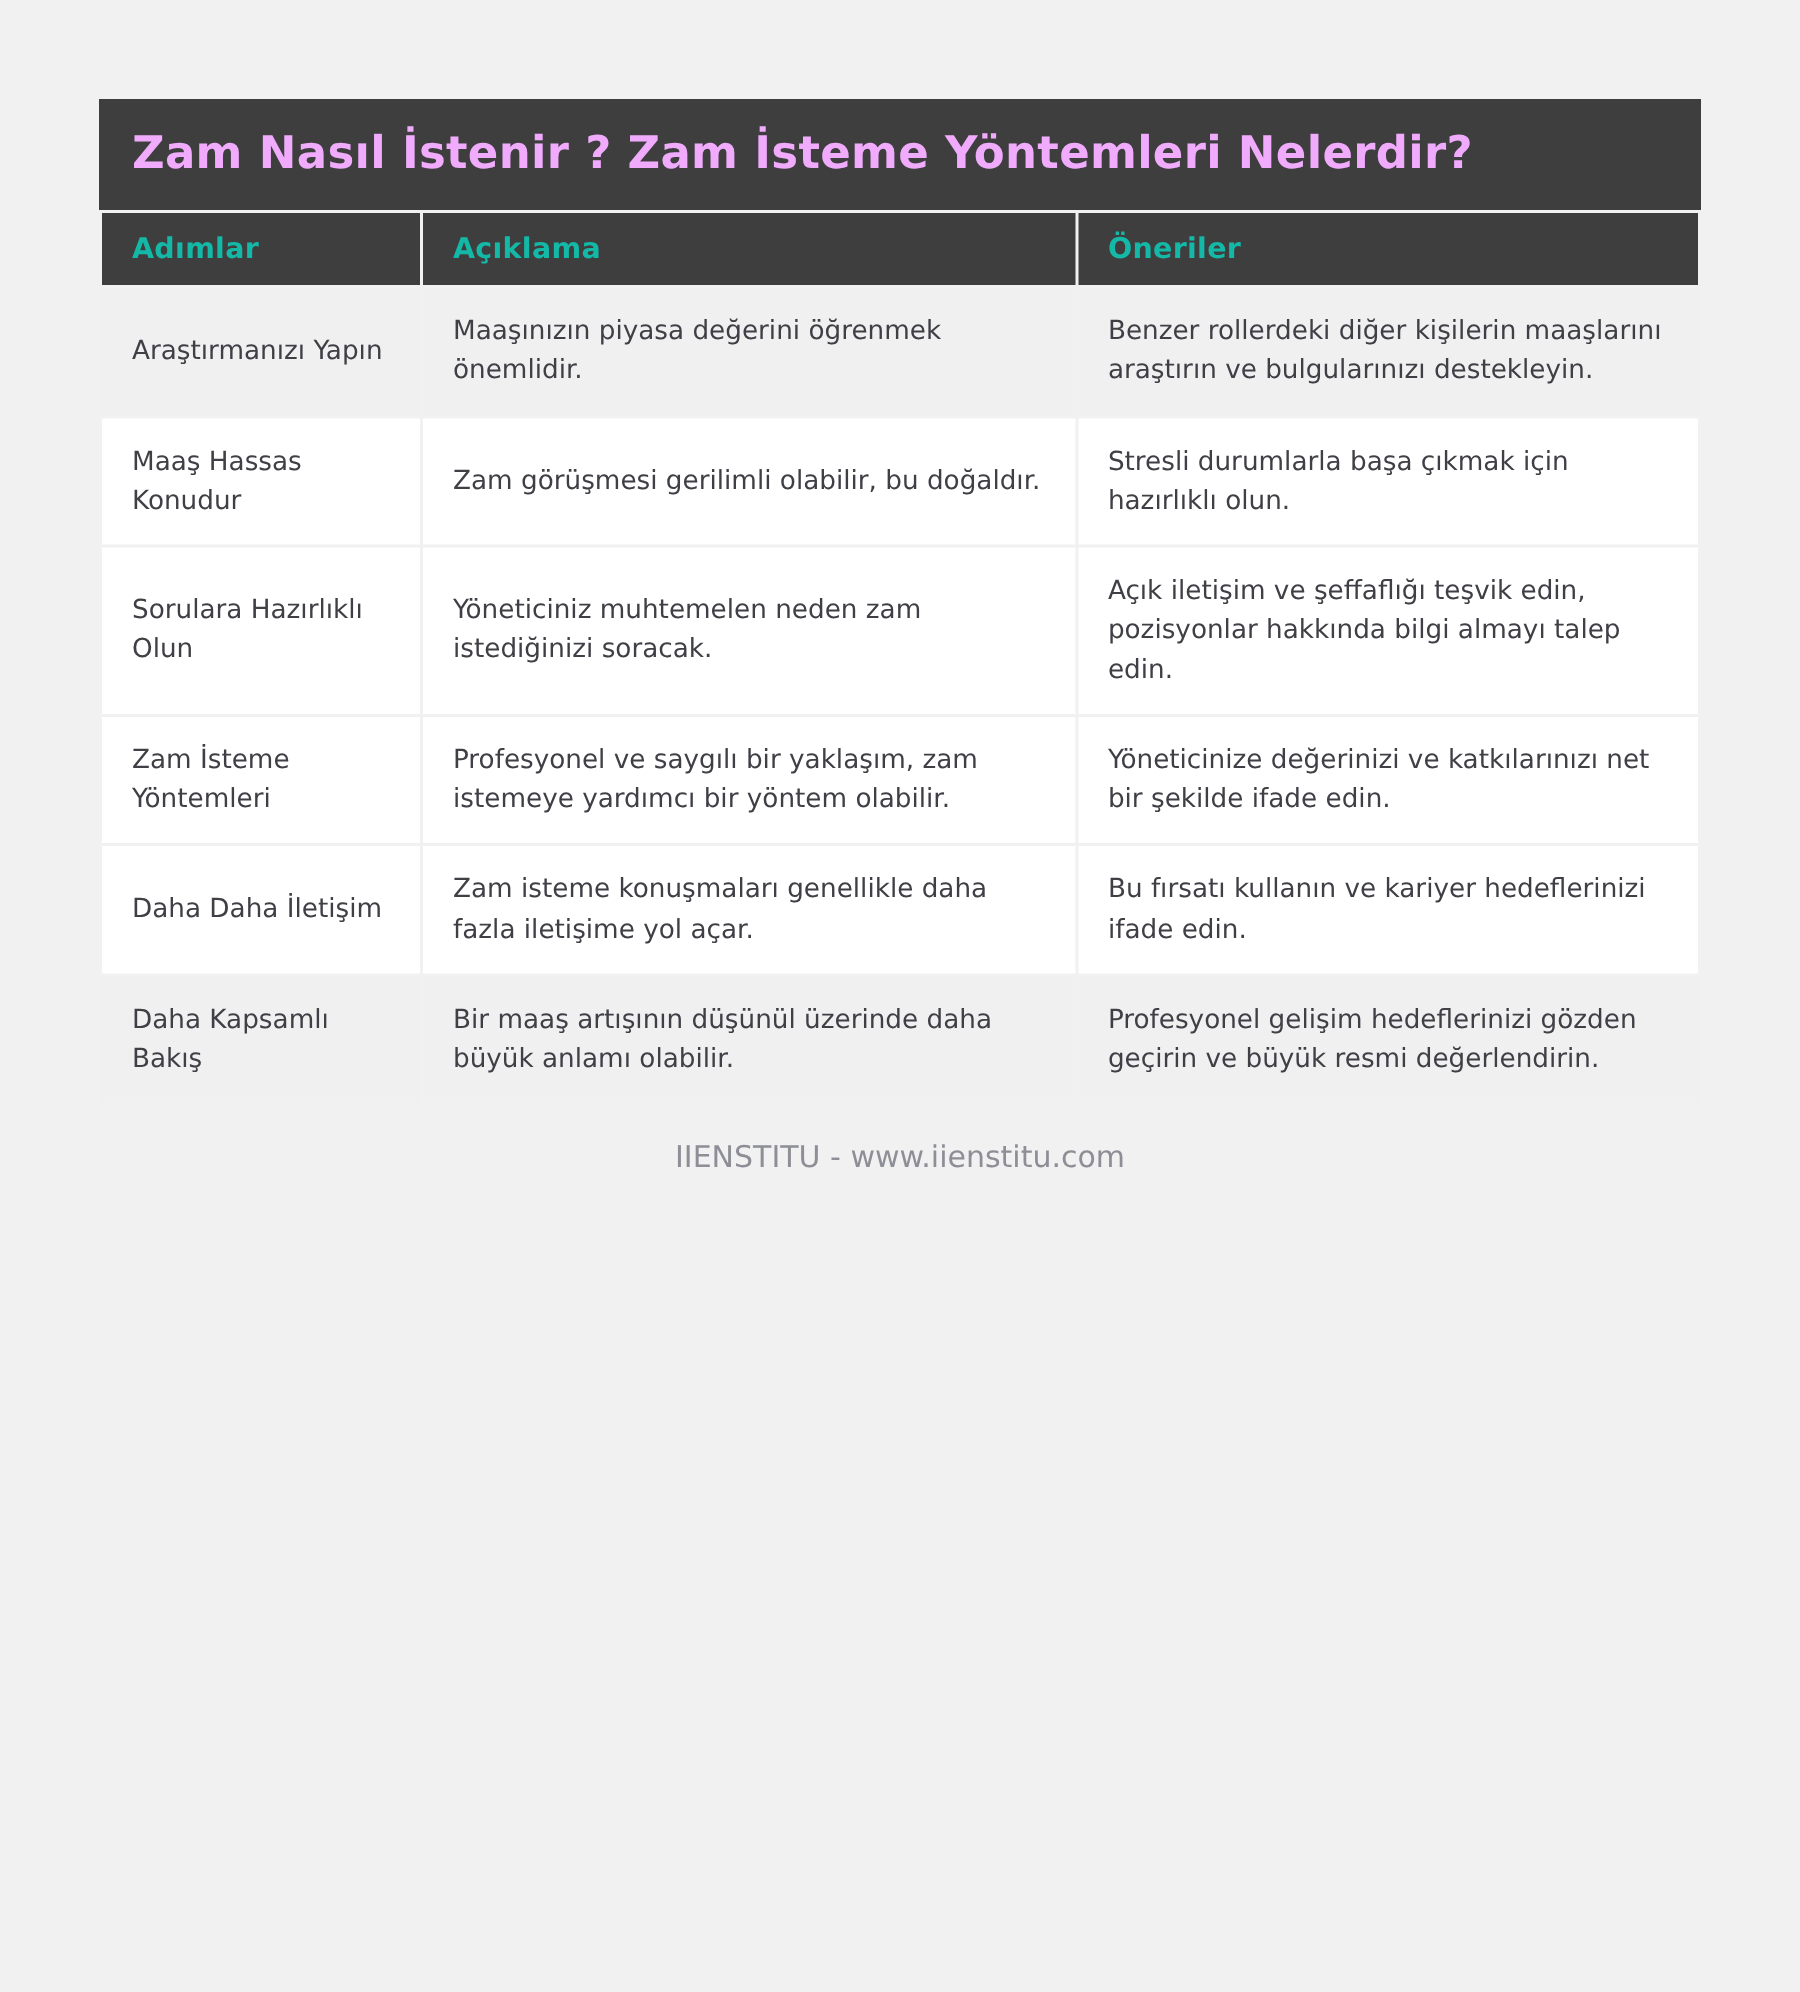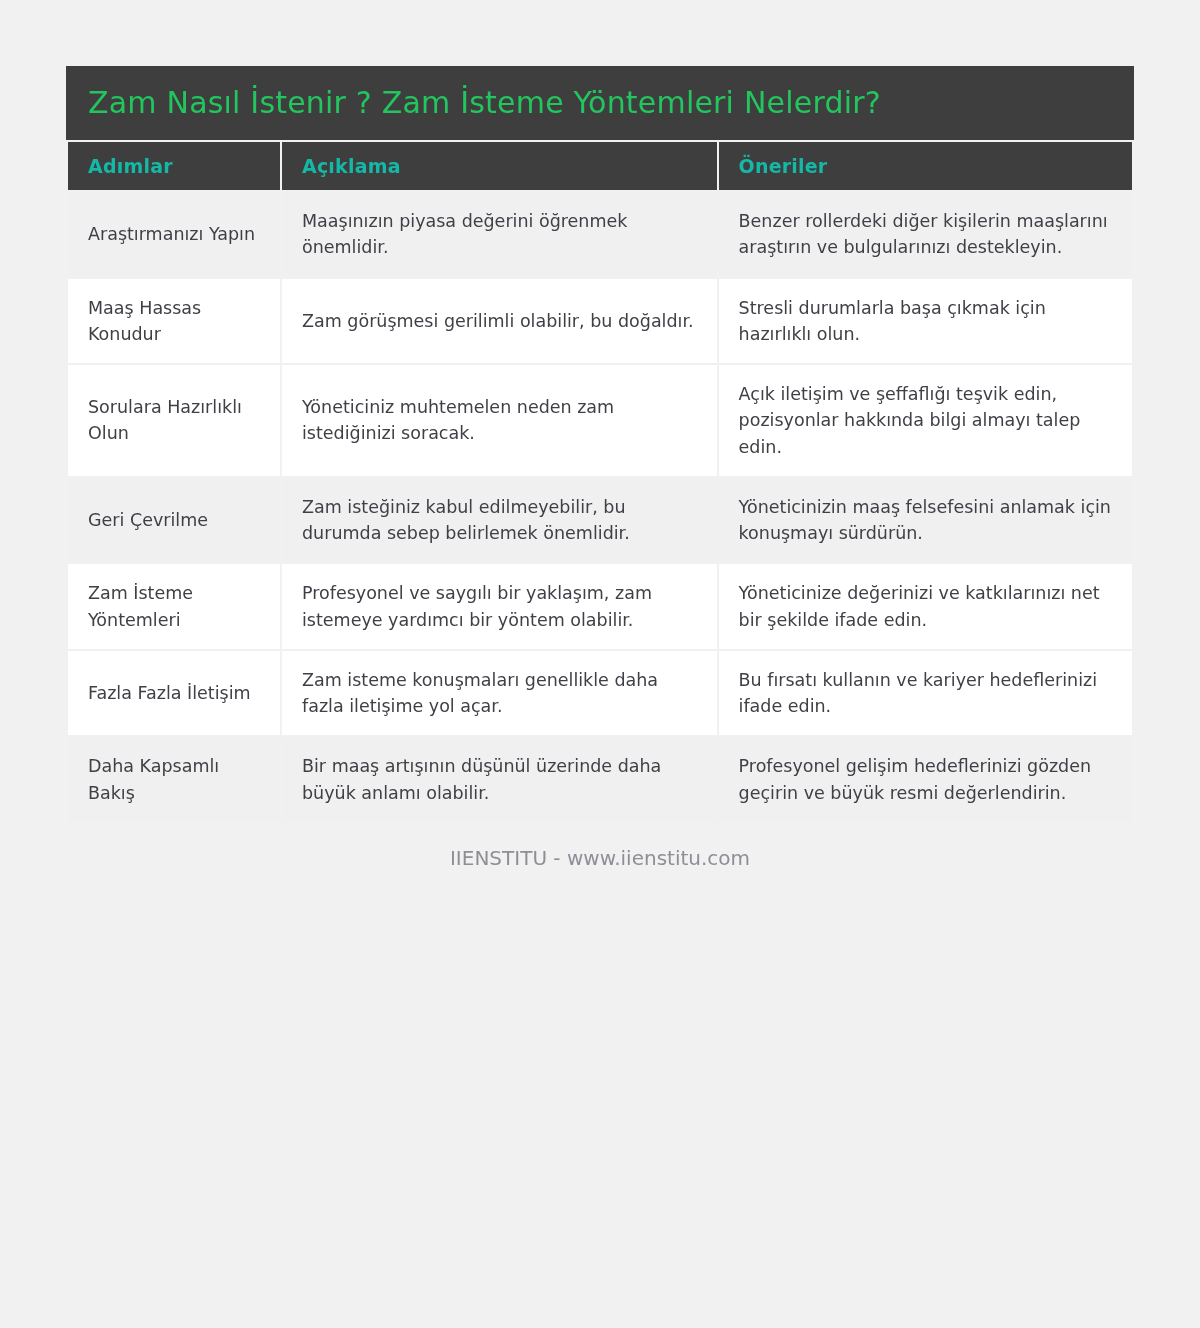--- a/index.html
+++ b/index.html
@@ -11,23 +11,23 @@
     font-family: "DejaVu Sans", "Liberation Sans", sans-serif;
   }
 
   .card {
     width: 1068px;
     margin: 66px auto 0 auto;
   }
 
   .title-bar {
     background: #3e3e3e;
-    color: #22c55e;
+    color: #f0abfc;
     font-size: 30px;
-    font-weight: normal;
+    font-weight: bold;
     padding: 19px 24px 20px 22px;
     letter-spacing: 0.2px;
   }
 
   table.info-table {
     width: 100%;
     border-collapse: separate;
     border-spacing: 2px;
     margin-top: 0px;
     table-layout: fixed;
@@ -100,35 +100,30 @@
       <td>Stresli durumlarla başa çıkmak için hazırlıklı olun.</td>
     </tr>
 
 
     <tr>
       <td>Sorulara Hazırlıklı Olun</td>
       <td>Yöneticiniz muhtemelen neden zam istediğinizi soracak.</td>
       <td>Açık iletişim ve şeffaflığı teşvik edin, pozisyonlar hakkında bilgi almayı talep edin.</td>
     </tr>
 
-    <tr class="alt">
-      <td>Geri Çevrilme</td>
-      <td>Zam isteğiniz kabul edilmeyebilir, bu durumda sebep belirlemek önemlidir.</td>
-      <td>Yöneticinizin maaş felsefesini anlamak için konuşmayı sürdürün.</td>
-    </tr>
 
     <tr>
       <td>Zam İsteme Yöntemleri</td>
       <td>Profesyonel ve saygılı bir yaklaşım, zam istemeye yardımcı bir yöntem olabilir.</td>
       <td>Yöneticinize değerinizi ve katkılarınızı net bir şekilde ifade edin.</td>
     </tr>
 
 
     <tr>
-      <td>Fazla Fazla İletişim</td>
+      <td>Daha Daha İletişim</td>
       <td>Zam isteme konuşmaları genellikle daha fazla iletişime yol açar.</td>
       <td>Bu fırsatı kullanın ve kariyer hedeflerinizi ifade edin.</td>
     </tr>
 
     <tr class="alt">
       <td>Daha Kapsamlı Bakış</td>
       <td>Bir maaş artışının düşünül üzerinde daha büyük anlamı olabilir.</td>
       <td>Profesyonel gelişim hedeflerinizi gözden geçirin ve büyük resmi değerlendirin.</td>
     </tr>
   </tbody>

